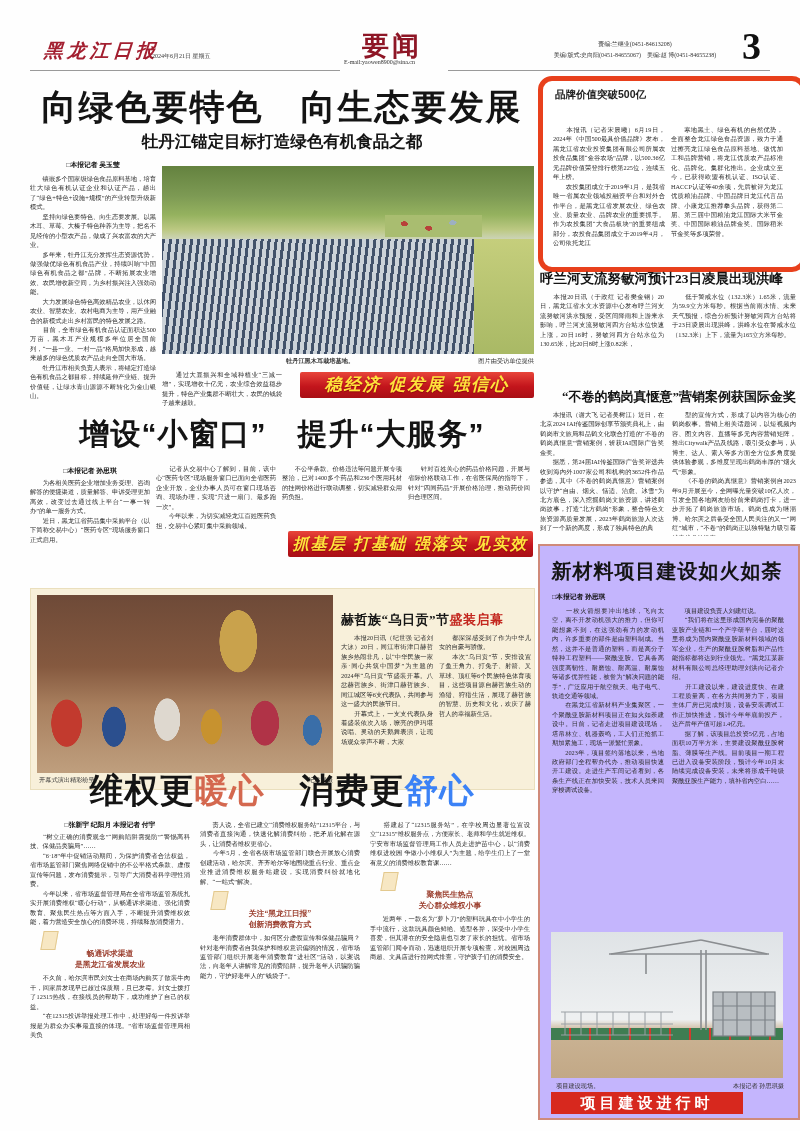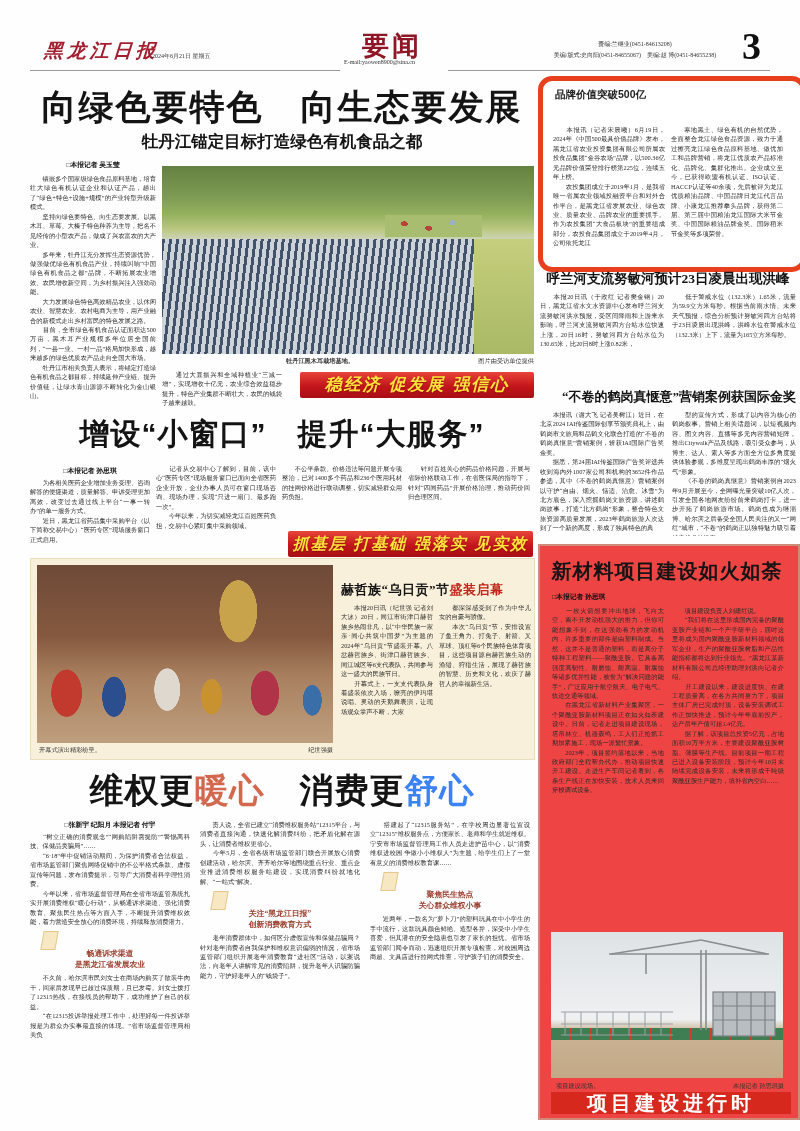--- a/index.html
+++ b/index.html
@@ -20,21 +20,21 @@
             font-style:italic;text-align:center;letter-spacing:2px;border-radius:2px;
             text-shadow:0 1px 1px rgba(120,0,0,.6)}
   .banner-w{background:#d7281e;color:#fff;font-family:"Liberation Sans",sans-serif;
             font-weight:bold;text-align:center;letter-spacing:4px}
   .subhd{font-weight:bold;color:#9c4030;text-align:center;font-size:7.8px;line-height:1.35;
          margin:4px 0 3px;position:relative}
   .ribbon{position:absolute;left:12px;top:1px;width:13px;height:17px;background:#f7e7c3;
           border:1px solid #e3c98f;transform:skewX(-10deg);z-index:0}
   .subhd span{position:relative;z-index:1;display:block}
   .brandbox{border:5px solid #e8401c;border-radius:14px;background:#fff}
-  .matbox{border:2px solid #cf8a7a;background:#ef4444}
+  .matbox{border:2px solid #cf8a7a;background:#c4b5fd}
   .hezheblk{background:#f8f0da;border:1px solid #eadfbd}
   .rule{background:#9a9a9a;height:1px}
   .logo{font-weight:bold;font-style:italic;color:#a31f30;letter-spacing:4px;font-size:19px;
         white-space:nowrap;transform:skewX(-4deg)}
   .pageno{font-weight:bold;font-size:38px;color:#101010}
   .mini{font-size:6px;color:#333;white-space:nowrap}
   
   .ph-farm{background:linear-gradient(180deg,#64823f 0%,#7d9a54 16%,#95b25f 26%,#bcc983 34%,
            #d0d6c3 40%,#d0d6c3 100%),#d0d6c3}
   .ph-farm .gh{position:absolute;left:0;right:16%;top:39%;bottom:0;
@@ -98,21 +98,21 @@
   <div class="abs hl-sans" style="left:30px;top:414px;width:504px;font-size:30px;letter-spacing:1px">增设“小窗口”　提升“大服务”</div>
   <div class="abs byline" style="left:30px;top:466px;width:120px">□本报记者 孙思琪</div>
   <div class="abs body-col" style="left:30px;top:478px;width:120px;height:80px">　　为各相关医药企业增加业务受理、咨询解答的便捷渠道，质量解答、申诉受理更加高效，改变过去通过线上平台“一事一转办”的单一服务方式。
 　　近日，黑龙江省药品集中采购平台（以下简称交易中心）“医药专区”现场服务窗口正式启用。</div>
   <div class="abs body-col" style="left:156px;top:464px;width:120px;height:94px">　　记者从交易中心了解到，目前，该中心“医药专区”现场服务窗口已面向全省医药企业开放，企业办事人员可在窗口现场咨询、现场办理，实现“只进一扇门、最多跑一次”。
 　　今年以来，为切实减轻龙江百姓医药负担，交易中心紧盯集中采购领域。</div>
   <div class="abs body-col" style="left:282px;top:464px;width:120px;height:62px">　　不公平条款、价格违法等问题开展专项整治，已对1400多个药品和236个医用耗材的挂网价格进行联动调整，切实减轻群众用药负担。</div>
   <div class="abs body-col" style="left:408px;top:464px;width:122px;height:62px">　　针对百姓关心的药品价格问题，开展与省际价格联动工作，在省医保局的指导下，针对“四同药品”开展价格治理，推动药价回归合理区间。</div>
   <div class="abs banner-y" style="left:288px;top:531px;width:245px;height:26px;font-size:16px;line-height:26px">抓基层 打基础 强落实 见实效</div>
 
-  <div class="abs hezheblk" style="left:30px;top:558px;width:503px;height:200px">
+  <div class="abs hezheblk" style="left:30px;top:588px;width:503px;height:200px">
     <div class="abs ph-hezhe" style="left:6px;top:6px;width:296px;height:178px"></div>
     <div class="abs hl-serif" style="left:310px;top:22px;width:190px;font-size:13px;letter-spacing:.5px">
       <span>赫哲族“乌日贡”节</span><span style="color:#c3251d">盛装启幕</span>
     </div>
     <div class="abs body-col" style="left:310px;top:44px;width:92px;height:140px">　　本报20日讯（纪世强 记者刘大泳）20日，同江市街津口赫哲族乡热闹非凡，以“中华民族一家亲·同心共筑中国梦”为主题的2024年“乌日贡”节盛装开幕。八岔赫哲族乡、街津口赫哲族乡、同江城区等6支代表队，共同参与这一盛大的民族节日。
 　　开幕式上，一支支代表队身着盛装依次入场，嘹亮的伊玛堪说唱、灵动的天鹅舞表演，让现场观众掌声不断，大家</div>
     <div class="abs body-col" style="left:408px;top:44px;width:92px;height:140px">　　都深深感受到了作为中华儿女的自豪与骄傲。
 　　本次“乌日贡”节，安排设置了鱼王角力、打兔子、射箭、叉草球、顶杠等6个民族特色体育项目，这些项目源自赫哲族生动的渔猎、狩猎生活，展现了赫哲族的智慧、历史和文化，欢庆了赫哲人的幸福新生活。</div>
     <div class="abs cap" style="left:8px;top:187px">开幕式演出精彩纷呈。</div>
     <div class="abs cap" style="left:220px;top:187px;width:82px;text-align:right">纪世强摄</div>
@@ -157,21 +157,21 @@
     <p class="seg">　　近两年，一款名为“萝卜刀”的塑料玩具在中小学生的手中流行，这款玩具颜色鲜艳、造型各异，深受中小学生喜爱，但其潜在的安全隐患也引发了家长的担忧。省市场监管部门闻令而动，迅速组织开展专项检查，对校园周边商超、文具店进行拉网式排查，守护孩子们的消费安全。</p>
   </div>
 
   <div class="abs brandbox" style="left:538px;top:76px;width:258px;height:186px">
     <div class="abs" style="left:12px;top:7px;font-size:10.5px;font-weight:bold;font-family:'Liberation Sans',sans-serif">品牌价值突破500亿</div>
     <div class="abs body-col" style="left:10px;top:44px;width:112px;height:124px">　　本报讯（记者宋晨曦）6月19日，2024年《中国500最具价值品牌》发布，黑龙江省农业投资集团有限公司所属农投食品集团“金谷农场”品牌，以500.36亿元品牌价值荣登排行榜第225位，连续五年上榜。
 　　农投集团成立于2019年1月，是我省唯一省属农业领域投融资平台和对外合作平台，是黑龙江省发展农业、绿色农业、质量农业、品牌农业的重要抓手。作为农投集团“大食品板块”的重要组成部分，农投食品集团成立于2019年4月，公司依托龙江</div>
     <div class="abs body-col" style="left:128px;top:44px;width:112px;height:124px">　　寒地黑土、绿色有机的自然优势，全面整合龙江绿色食品资源，致力于通过擦亮龙江绿色食品原料基地、做优加工和品牌营销，将龙江优质农产品标准化、品牌化、集群化推出。企业成立至今，已获得欧盟有机认证、ISO认证、HACCP认证等40余项，先后被评为龙江优质粮油品牌、中国品牌日龙江代言品牌、小康龙江推荐拳头品牌，获得第二届、第三届中国粮油龙江国际大米节金奖、中国国际粮油品牌金奖、国际稻米节金奖等多项荣誉。</div>
   </div>
 
-  <div class="abs hl-serif" style="left:540px;top:270px;width:256px;font-size:13.5px;text-align:center">呼兰河支流努敏河预计23日凌晨出现洪峰</div>
+  <div class="abs hl-serif" style="left:540px;top:270px;width:256px;font-size:13.5px;text-align:left">呼兰河支流努敏河预计23日凌晨出现洪峰</div>
   <div class="abs body-col" style="left:540px;top:292px;width:124px;height:82px">　　本报20日讯（于政红 记者樊金钢）20日，黑龙江省水文水资源中心发布呼兰河支流努敏河洪水预报，受区间降雨和上游来水影响，呼兰河支流努敏河四方台站水位快速上涨，20日16时，努敏河四方台站水位为130.65米，比20日8时上涨0.82米，</div>
   <div class="abs body-col" style="left:672px;top:292px;width:124px;height:82px">　　低于警戒水位（132.3米）1.65米，流量为59.9立方米每秒。根据当前雨水情、未来天气预报，综合分析预计努敏河四方台站将于23日凌晨出现洪峰，洪峰水位在警戒水位（132.3米）上下，流量为165立方米每秒。</div>
 
   <div class="abs hl-serif" style="left:540px;top:388px;width:256px;font-size:13px;text-align:right">“不卷的鹤岗真惬意”营销案例获国际金奖</div>
   <div class="abs body-col" style="left:540px;top:410px;width:124px;height:126px">　　本报讯（谢大飞 记者吴树江）近日，在北京2024 IAI传鉴国际创享节颁奖典礼上，由鹤岗市文旅局和品鹤文化联合打造的“不卷的鹤岗真惬意”营销案例，斩获IAI国际广告奖金奖。
 　　据悉，第24届IAI传鉴国际广告奖评选共收到海内外1007家公司和机构的3652件作品参选，其中《不卷的鹤岗真惬意》营销案例以守护“自由、烟火、恬适、治愈、冰雪”为北方底色，深入挖掘鹤岗文旅资源，讲述鹤岗故事，打造“北方鹤岗”形象，整合特色文旅资源高质量发展，2023年鹤岗旅游人次达到了一个新的高度，形成了独具特色的典</div>
   <div class="abs body-col" style="left:672px;top:410px;width:124px;height:126px">　　型的宣传方式，形成了以内容为核心的鹤岗叙事。营销上相关话题词，以短视频内容、图文内容、直播等多元内容营销矩阵，推出Citywalk产品及线路，吸引受众参与，从博主、达人、素人等多方面全方位多角度提供体验参观，多维度呈现出鹤岗丰厚的“烟火气”形象。
 　　《不卷的鹤岗真惬意》营销案例自2023年9月开展至今，全网曝光量突破10亿人次，引发全国各地网友纷纷前来鹤岗打卡，进一步开拓了鹤岗旅游市场。鹤岗也成为继淄博、哈尔滨之后备受全国人民关注的又一“网红”城市，“不卷”的鹤岗正以独特魅力吸引着越来越多的游客。</div>
 
   <div class="abs matbox" style="left:538px;top:544px;width:258px;height:572px">
@@ -201,16 +201,16 @@
           <path d="M14 80 v23 M30 80 v23 M46 80 v23 M62 80 v23 M78 80 v23 M94 80 v23 M110 80 v23"></path>
         </g>
         <g stroke="#7d8287" stroke-width="1.2" fill="#b9bec2">
           <rect x="162" y="60" width="62" height="44"></rect>
           <path d="M162 74 h62 M162 88 h62 M172 60 v44 M186 60 v44 M200 60 v44 M214 60 v44" fill="none"></path>
         </g>
       </svg>
     </div>
     <div class="abs cap" style="left:16px;top:536px">项目建设现场。</div>
     <div class="abs cap" style="left:140px;top:536px;width:104px;text-align:right">本报记者 孙思琪摄</div>
-    <div class="abs banner-w" style="left:11px;top:546px;width:240px;height:22px;font-size:20px;line-height:22px">项目建设进行时</div>
+    <div class="abs banner-w" style="left:11px;top:546px;width:192px;height:22px;font-size:15px;line-height:22px">项目建设进行时</div>
   </div>
 
 </div>
 
 </body></html>

